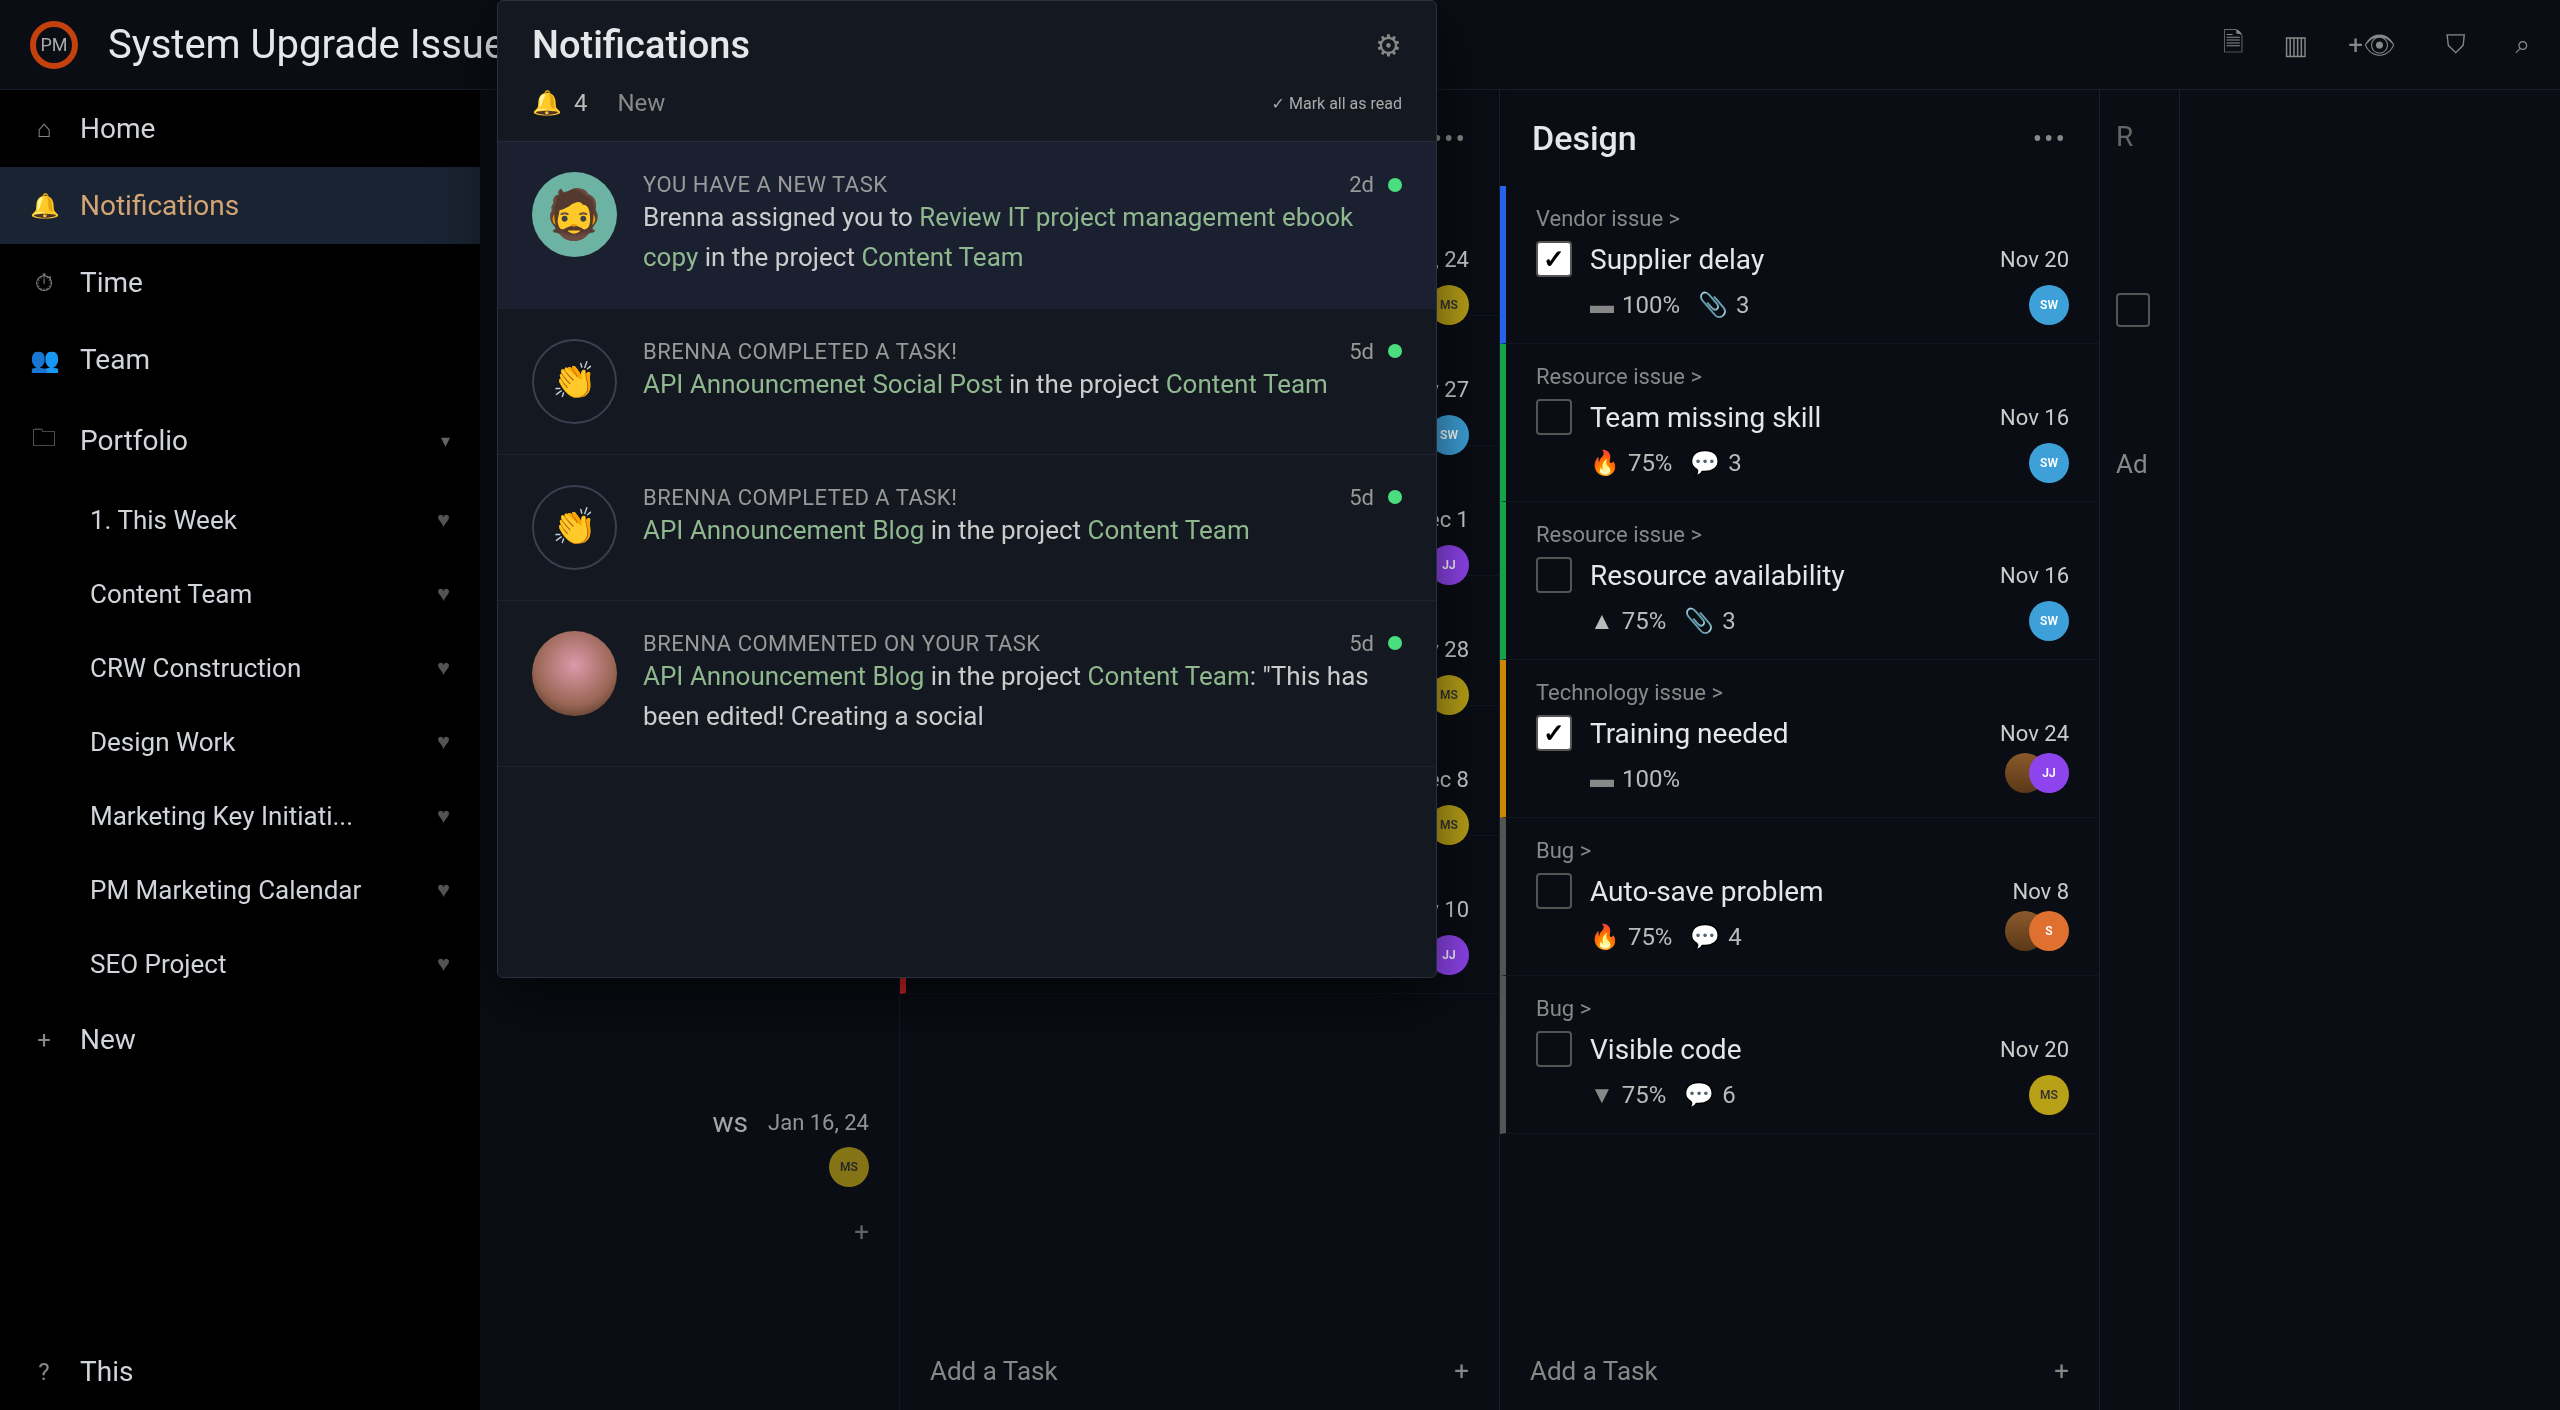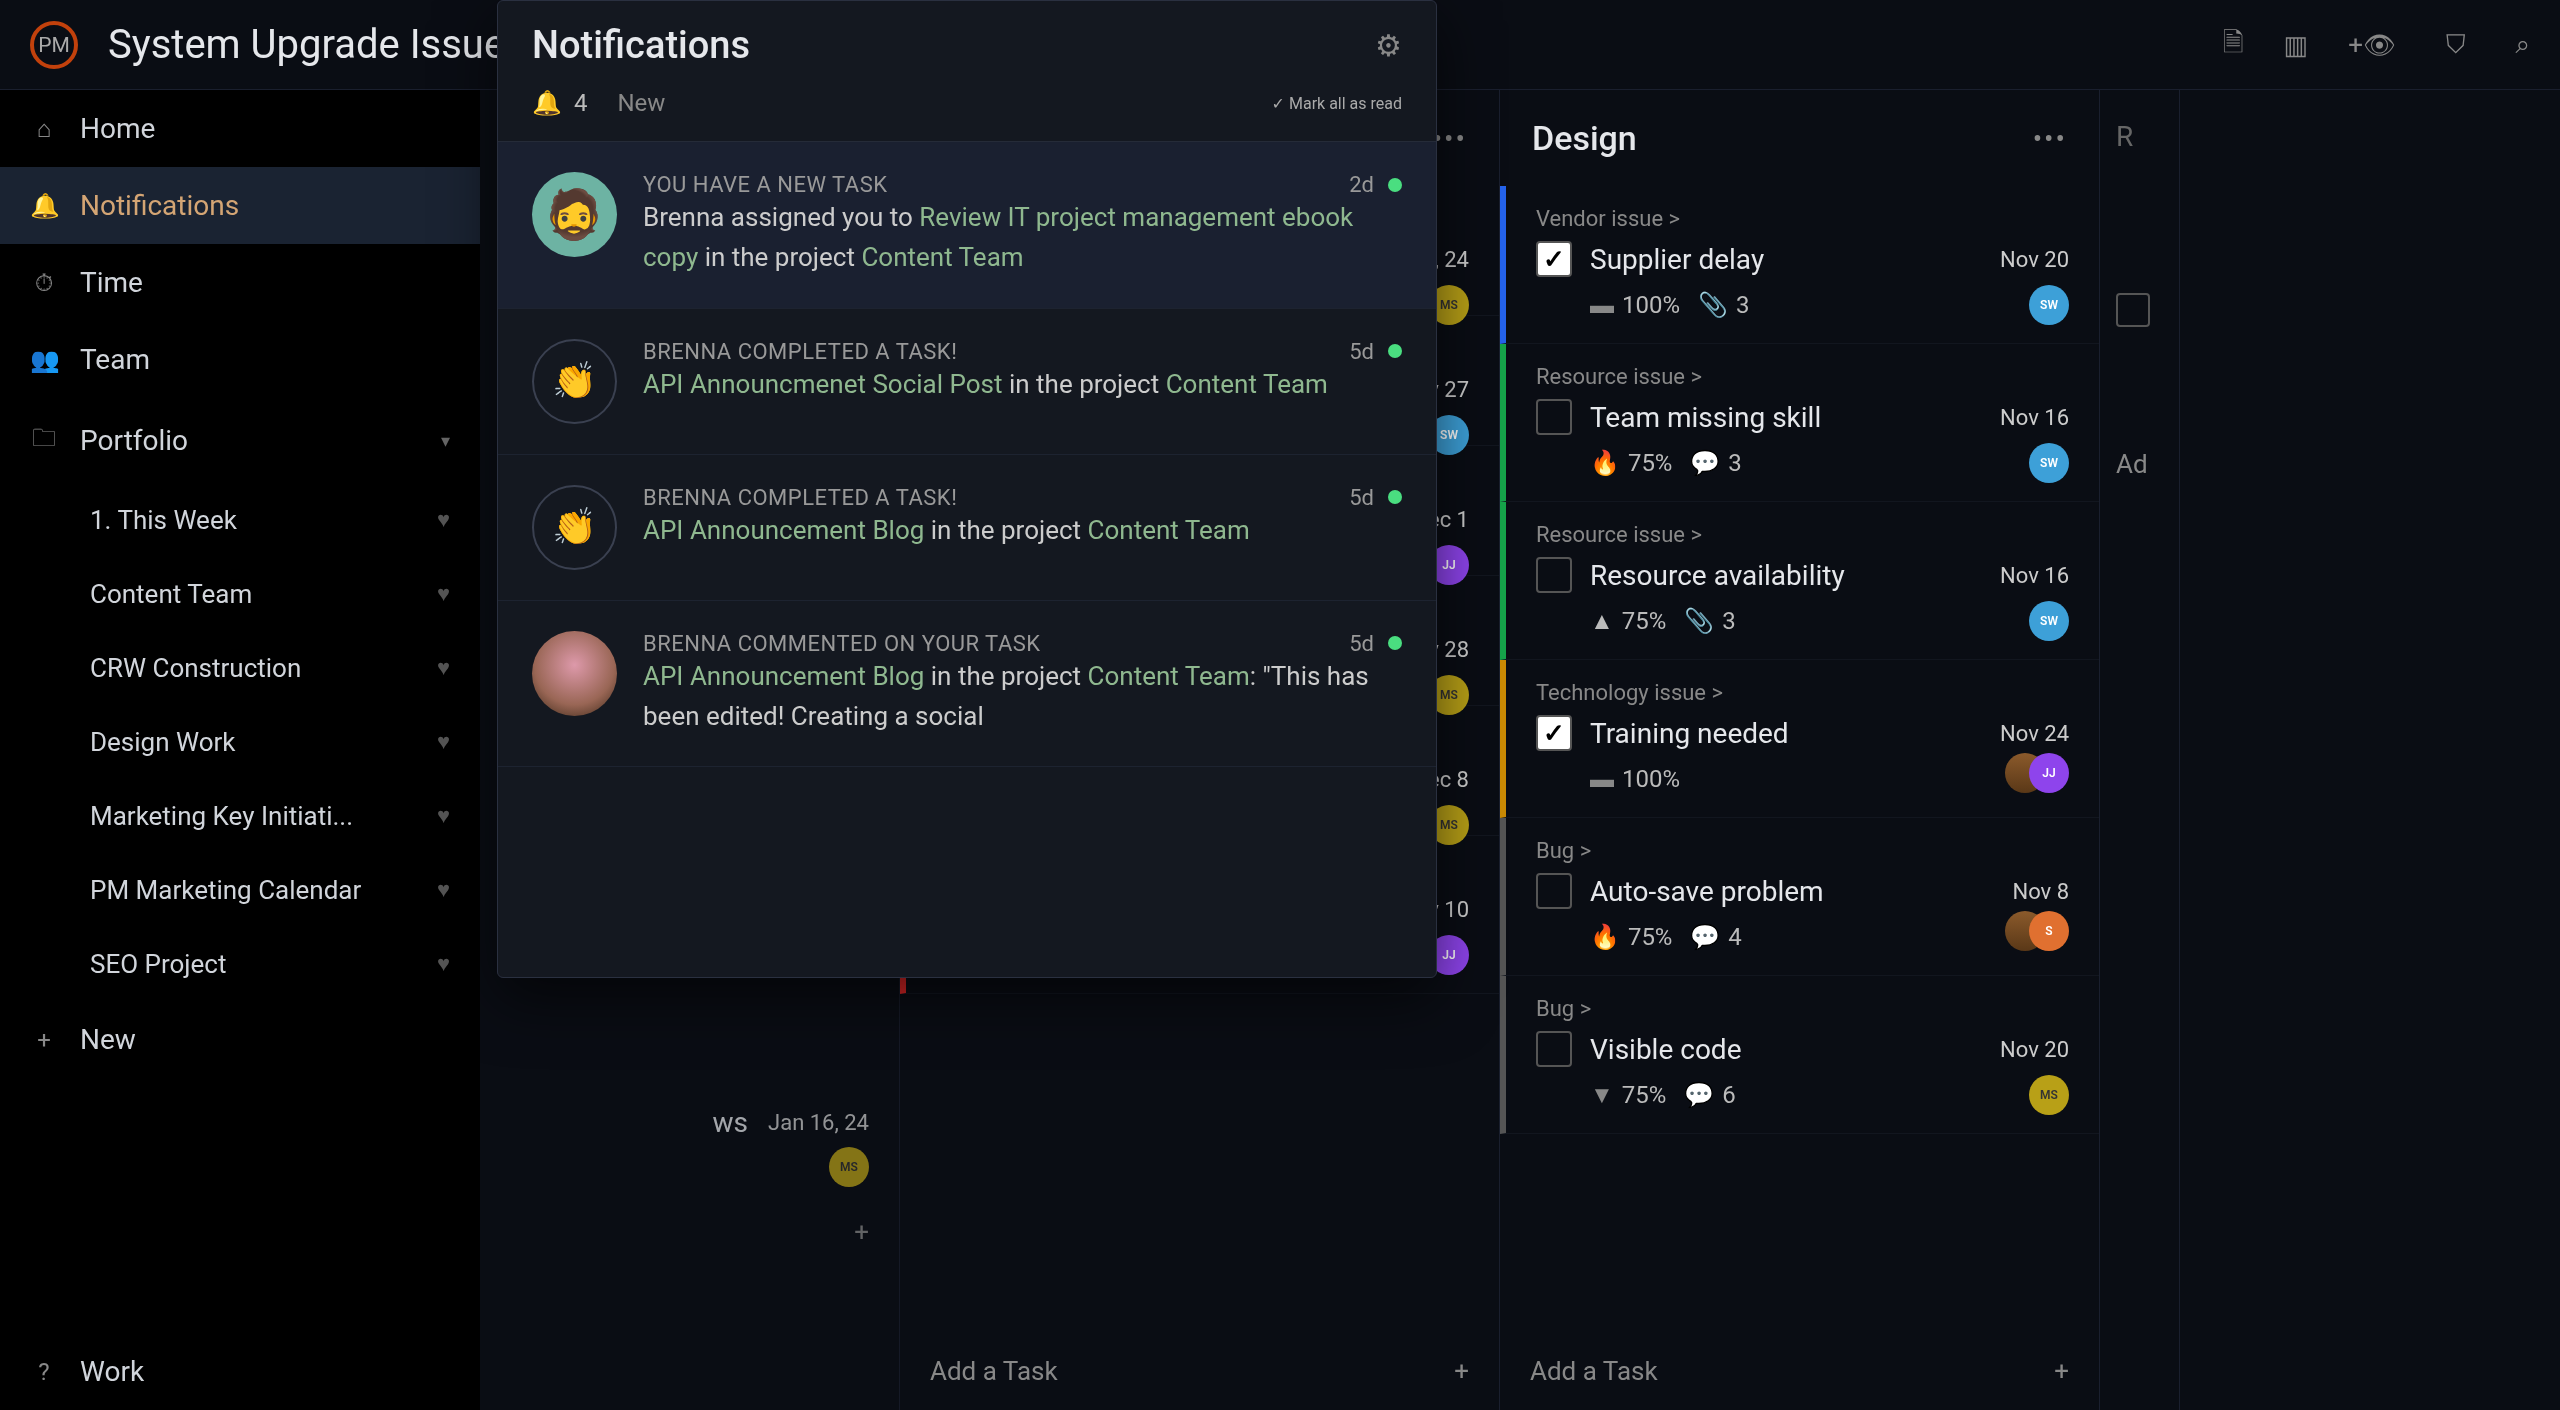--- a/index.html
+++ b/index.html
@@ -1,20 +1,20 @@
 <!DOCTYPE html>
 <html><head>
 <meta charset="utf-8">
 <style>
 * { margin:0; padding:0; box-sizing:border-box; font-family:-apple-system,BlinkMacSystemFont,"Segoe UI",Roboto,sans-serif; }
 body { background:#0a0d14; color:#e5e7eb; overflow:hidden; width:2560px; height:1410px; }
 
 
 .topbar { height:90px; display:flex; align-items:center; padding:0 30px; border-bottom:1px solid #1a1f2e; }
-.logo { width:48px; height:48px; border-radius:50%; border:4px solid #c2410c; display:flex; align-items:center; justify-content:center; font-size:21px; color:#aaa; margin-right:30px; }
+.logo { width:48px; height:48px; border-radius:50%; border:6px solid #c2410c; display:flex; align-items:center; justify-content:center; font-size:18px; color:#aaa; margin-right:30px; }
 .page-title { font-size:40px; font-weight:400; color:#e5e7eb; flex:1; }
 .tab-icons { display:flex; gap:40px; align-items:center; margin-left:200px; }
 .tab-icons span { color:#888; font-size:26px; cursor:pointer; }
 .top-right { margin-left:auto; display:flex; gap:50px; align-items:center; }
 .top-right span { color:#888; font-size:26px; cursor:pointer; }
 
 
 .sidebar { position:absolute; left:0; top:90px; bottom:0; width:480px; background:#000; display:flex; flex-direction:column; }
 .sb-item { display:flex; align-items:center; padding:22px 30px; color:#d1d5db; font-size:28px; cursor:pointer; gap:22px; }
 .sb-item.active { background:#1a2332; color:#d4a574; }
@@ -164,21 +164,21 @@
   <div class="sb-sub">
       <span>SEO Project</span>
       <span class="heart">♥</span>
     </div>
   <div class="sb-new">
     <span class="sb-icon">+</span>
     <span>New</span>
   </div>
   <div class="sb-help">
     <span class="sb-icon">?</span>
-    <span>Work</span>
+    <span>This</span>
   </div>
 </div>
 
 <div class="board">
 
   <div class="col partial">
     <div class="col-hdr"></div>
     <div style="height:960px"></div>
     <div style="padding:0 30px; text-align:right;">
       <div style="display:flex; justify-content:flex-end; align-items:center; gap:20px;">

